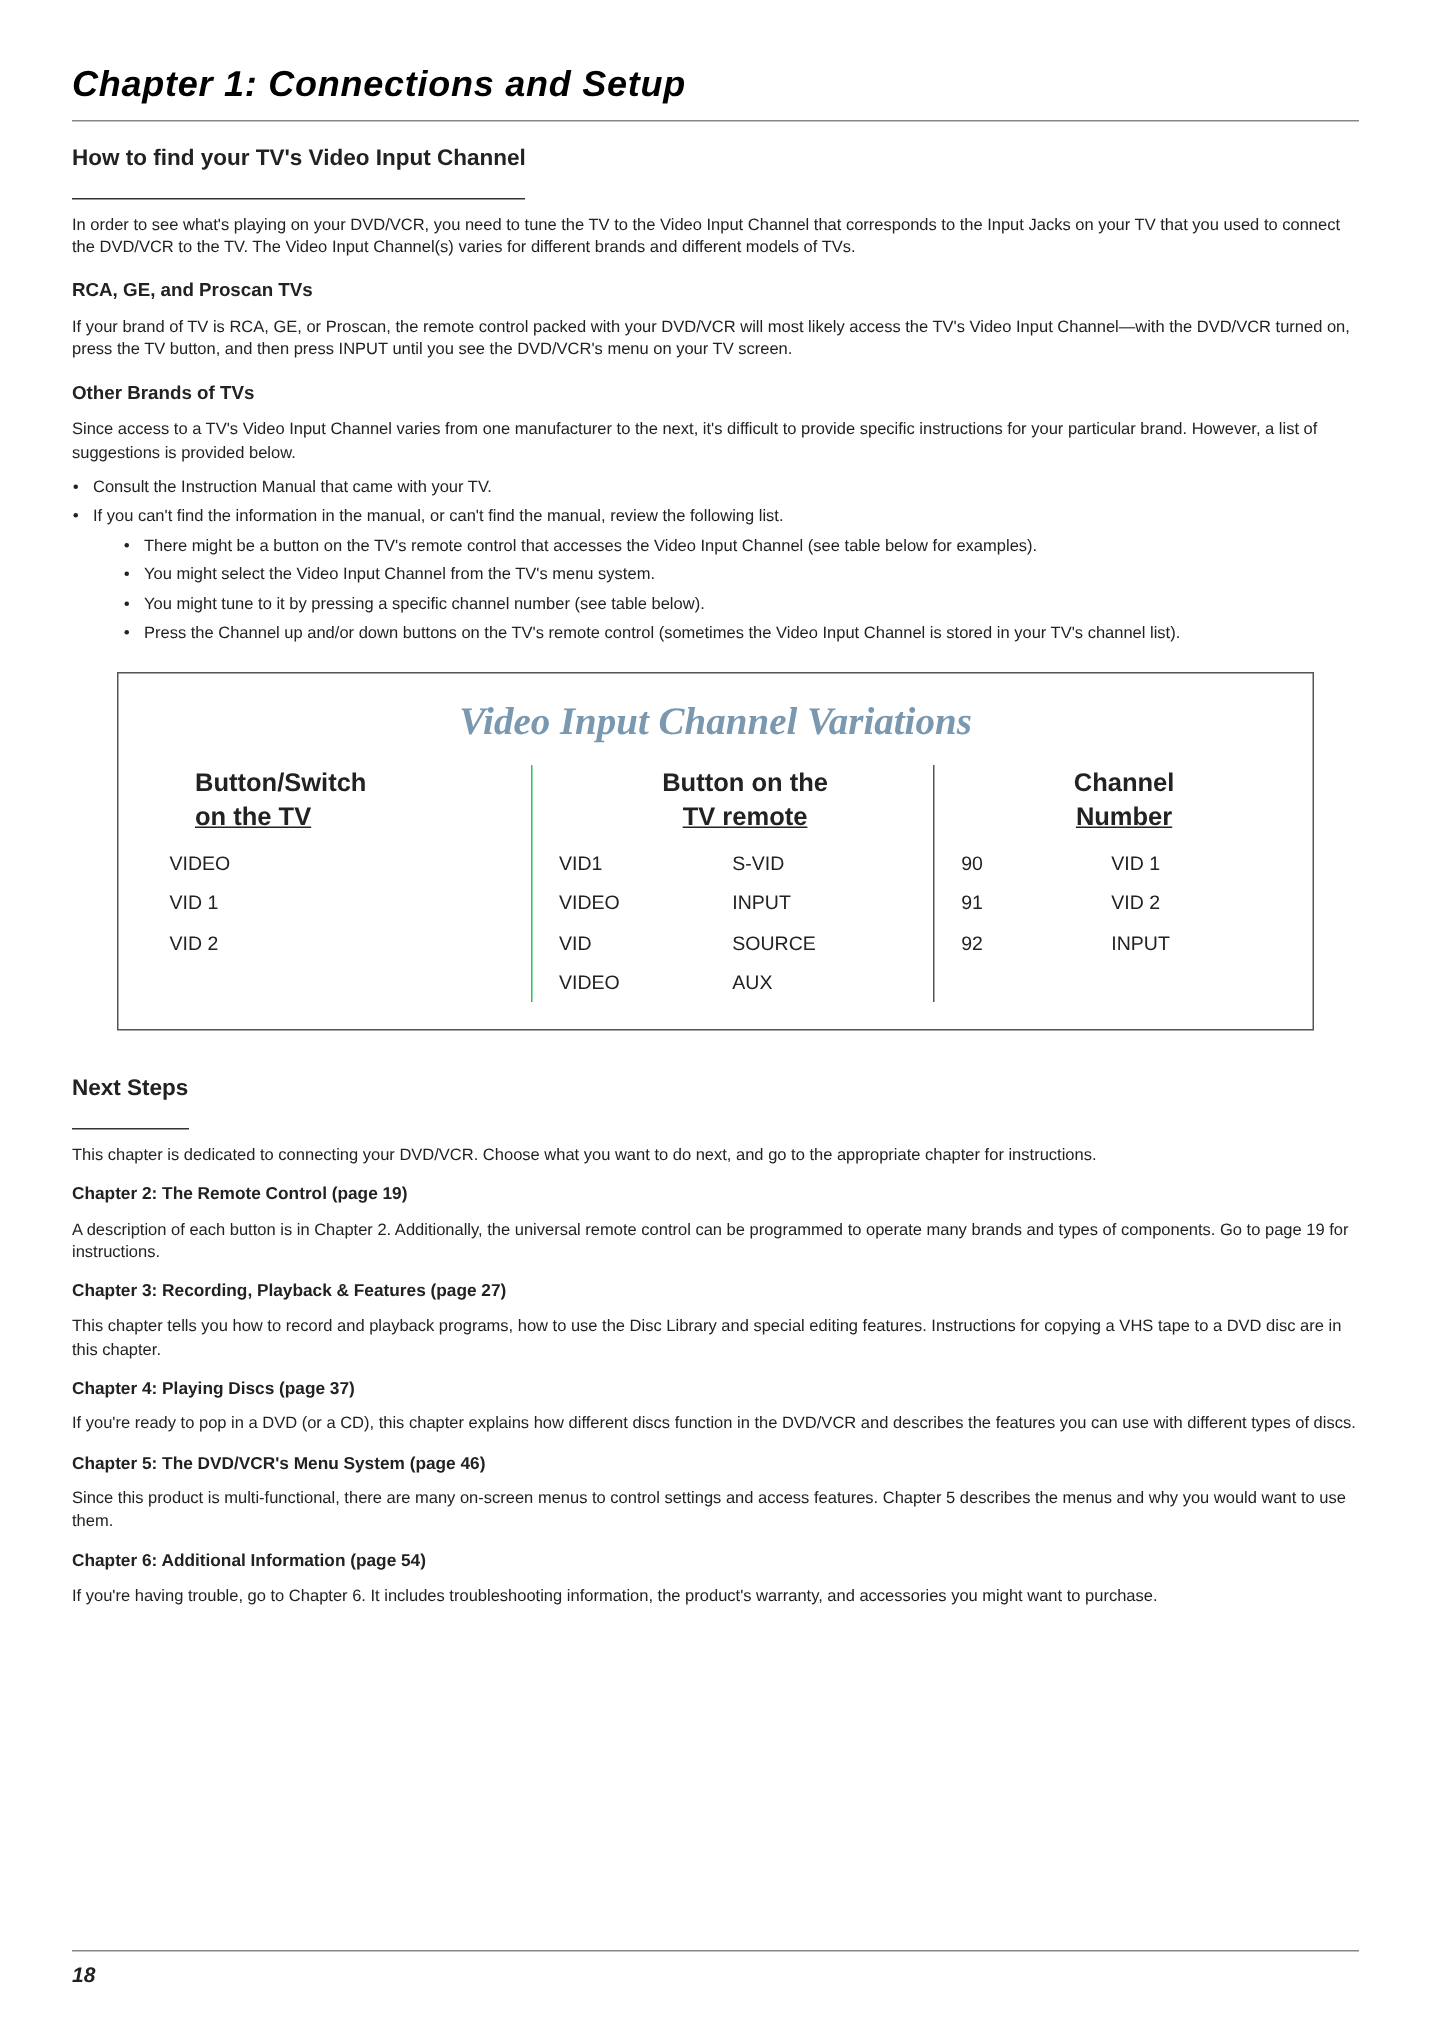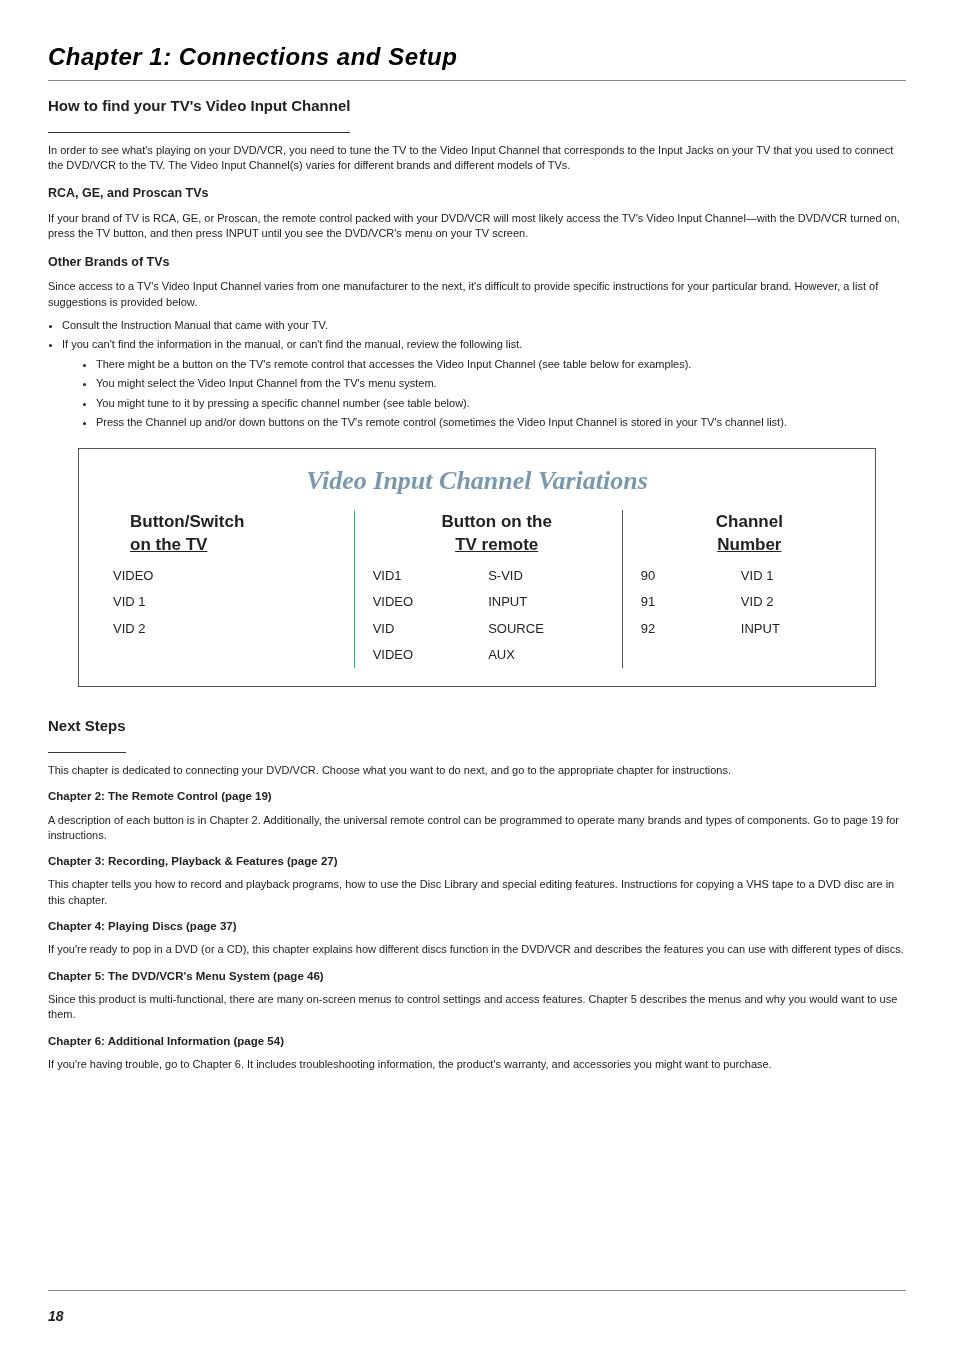--- a/index.html
+++ b/index.html
@@ -82,21 +82,21 @@
 
   .bold-small { font-weight: bold; font-size: 11.5px; margin: 10px 0 2px 0; }
   .footer {
     position: absolute;
     bottom: 24px;
     left: 48px;
     right: 48px;
     border-top: 1px solid #888;
     display: flex;
     justify-content: space-between;
-    padding-top: 16px;
+    padding-top: 6px;
     font-size: 10px;
   }
   .footer .pg { font-weight: bold; font-style: italic; font-size: 14px; }
   .spacer { height: 380px; }
 </style>
 </head>
 <body>
 
 <div class="chapter-title">Chapter 1: Connections and Setup</div>
 <hr class="top-rule">

